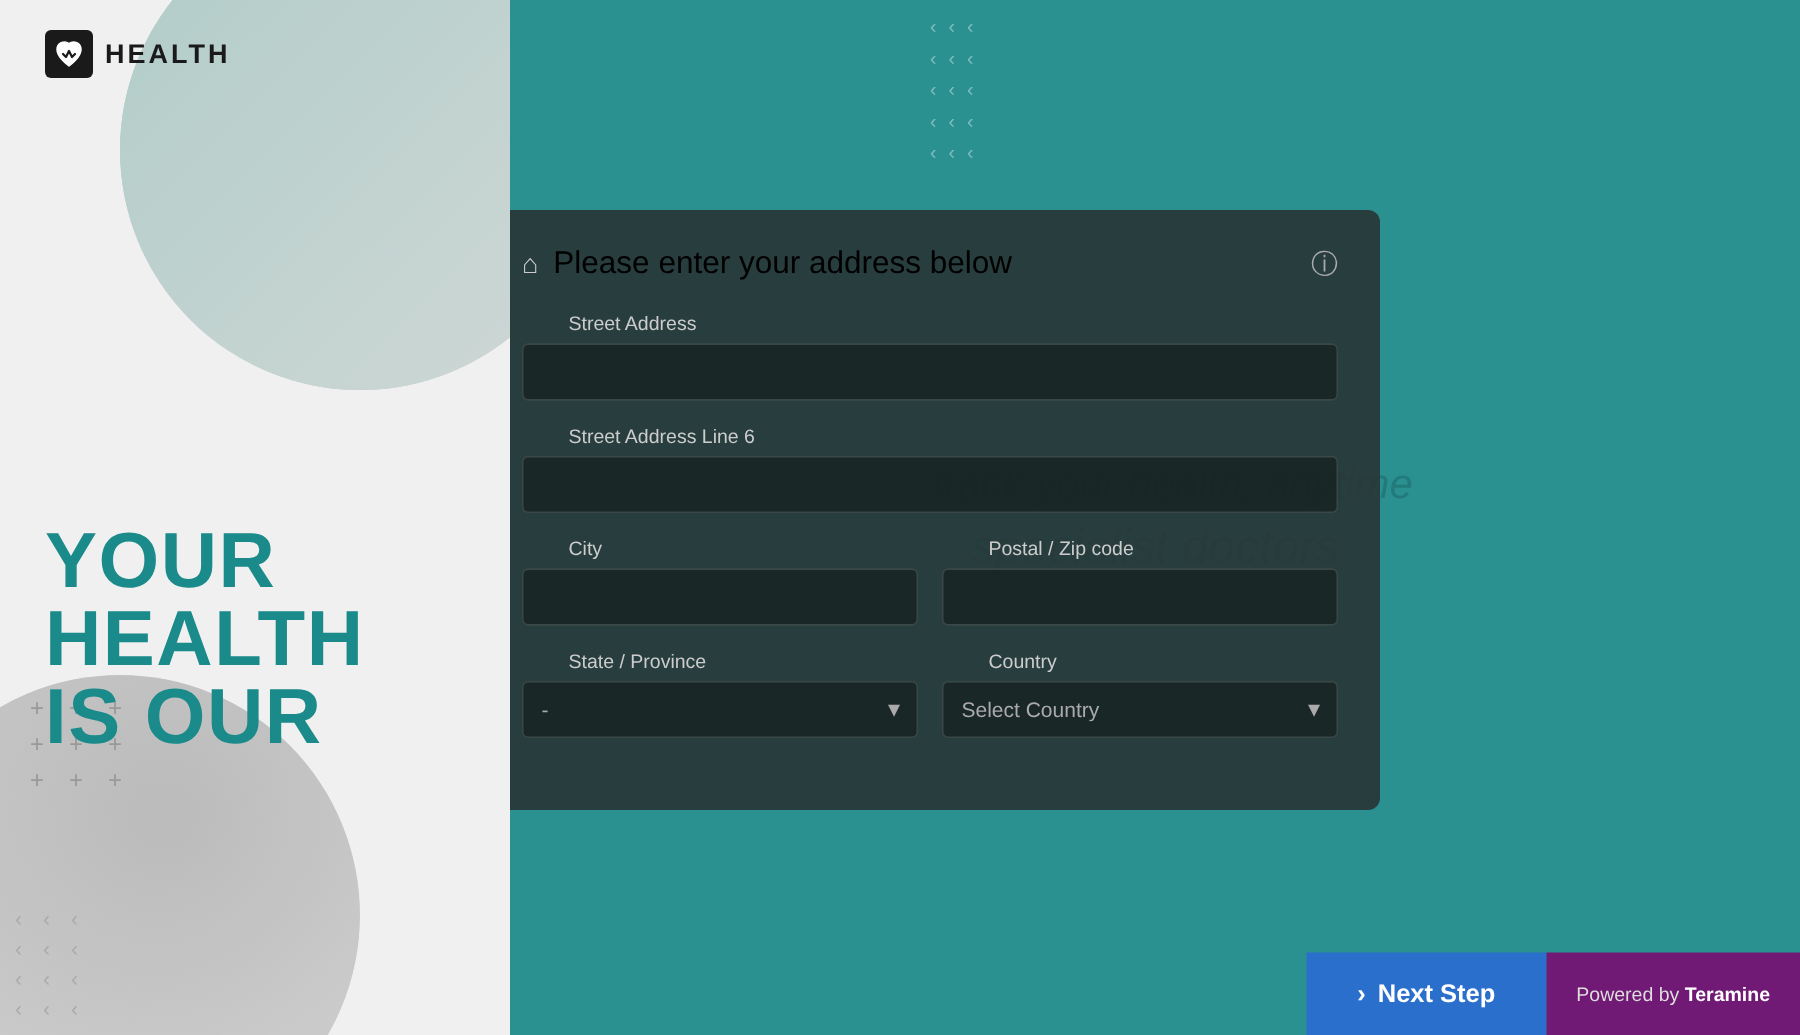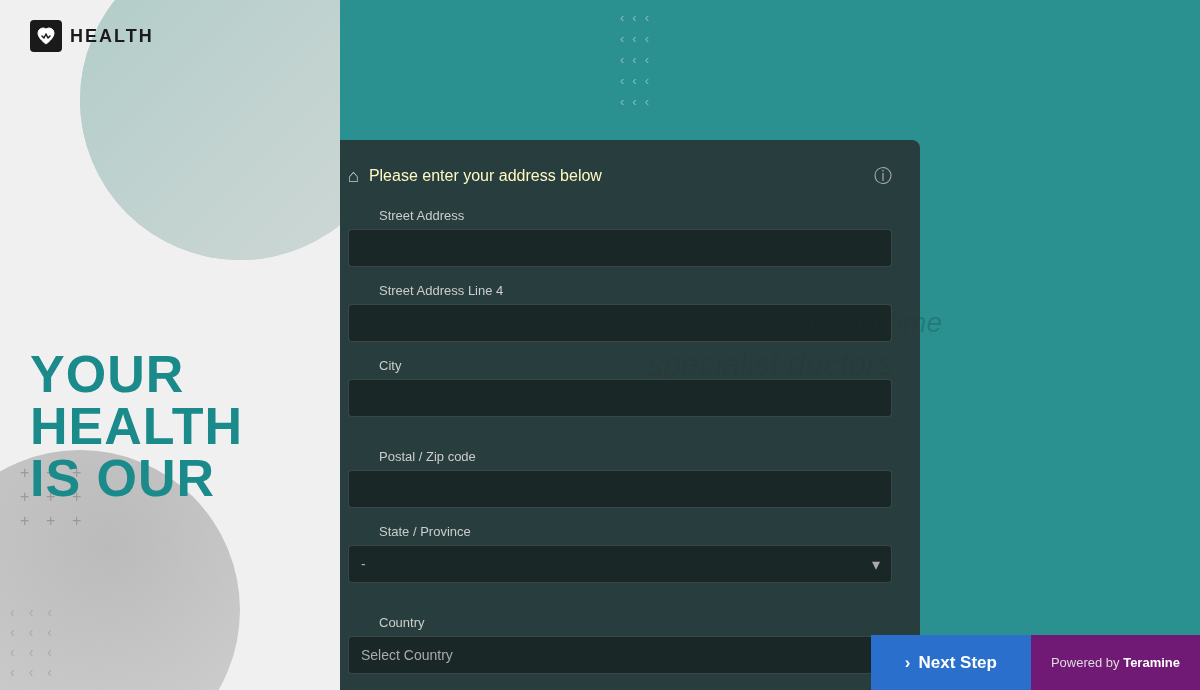--- a/index.html
+++ b/index.html
@@ -176,23 +176,23 @@
       align-items: center;
       justify-content: space-between;
       margin-bottom: 20px;
     }
     .form-header-left {
       display: flex;
       align-items: center;
       gap: 10px;
     }
     .form-title {
-      font-size: 16px;
+      font-size: 21px;
       font-weight: 500;
-      color: #fef9c3;
+      color: #000000;
     }
     .home-icon {
       color: #ccc;
       font-size: 18px;
     }
     .info-icon {
       color: #aaa;
       font-size: 18px;
       cursor: pointer;
     }
@@ -217,21 +217,20 @@
       font-size: 14px;
       outline: none;
     }
     .form-input::placeholder {
       color: rgba(255,255,255,0.3);
     }
 
     .form-row {
       display: flex;
       gap: 16px;
-      flex-direction: column;
     }
     .form-row .form-group {
       flex: 1;
     }
 
     .form-select {
       width: 100%;
       background: rgba(20, 30, 30, 0.7);
       border: 1px solid rgba(255,255,255,0.15);
       border-radius: 4px;
@@ -413,21 +412,21 @@
       </div>
       <span class="info-icon">ⓘ</span>
     </div>
 
     <div class="form-group">
       <label class="form-label">Street Address</label>
       <input type="text" class="form-input" placeholder="" style="">
     </div>
 
     <div class="form-group">
-      <label class="form-label">Street Address Line 4</label>
+      <label class="form-label">Street Address Line 6</label>
       <input type="text" class="form-input" placeholder="" style="">
     </div>
 
     <div class="form-row">
       <div class="form-group">
         <label class="form-label">City</label>
         <input type="text" class="form-input" placeholder="" style="">
       </div>
       <div class="form-group">
         <label class="form-label">Postal / Zip code</label>

